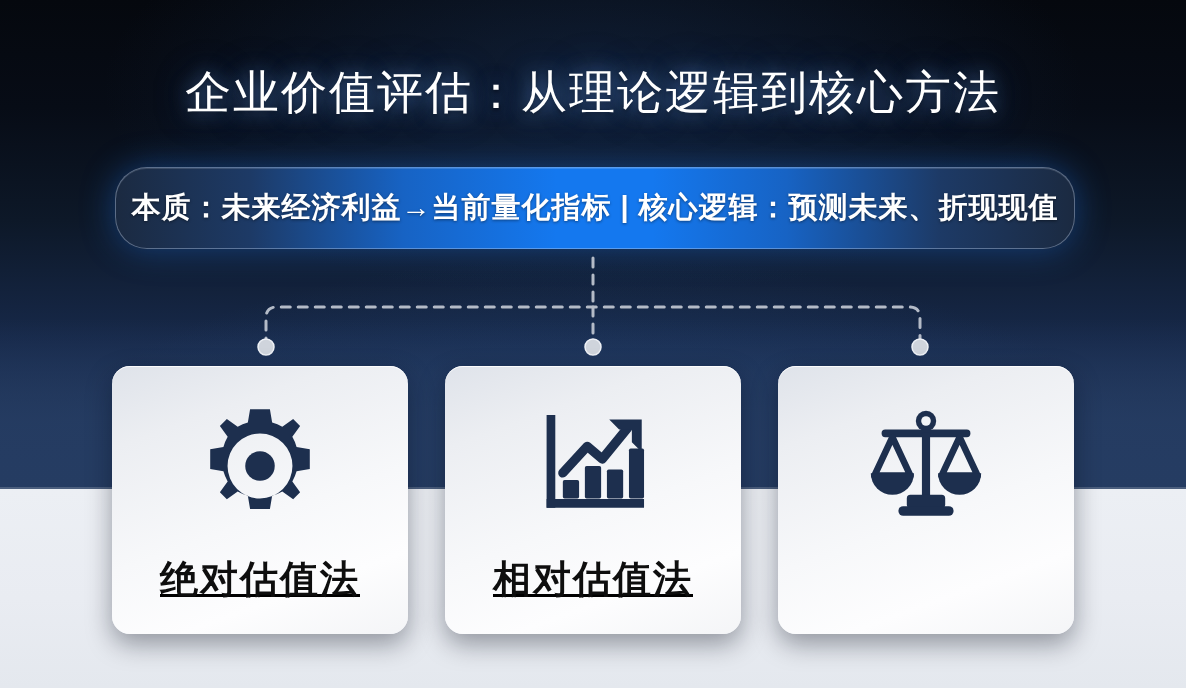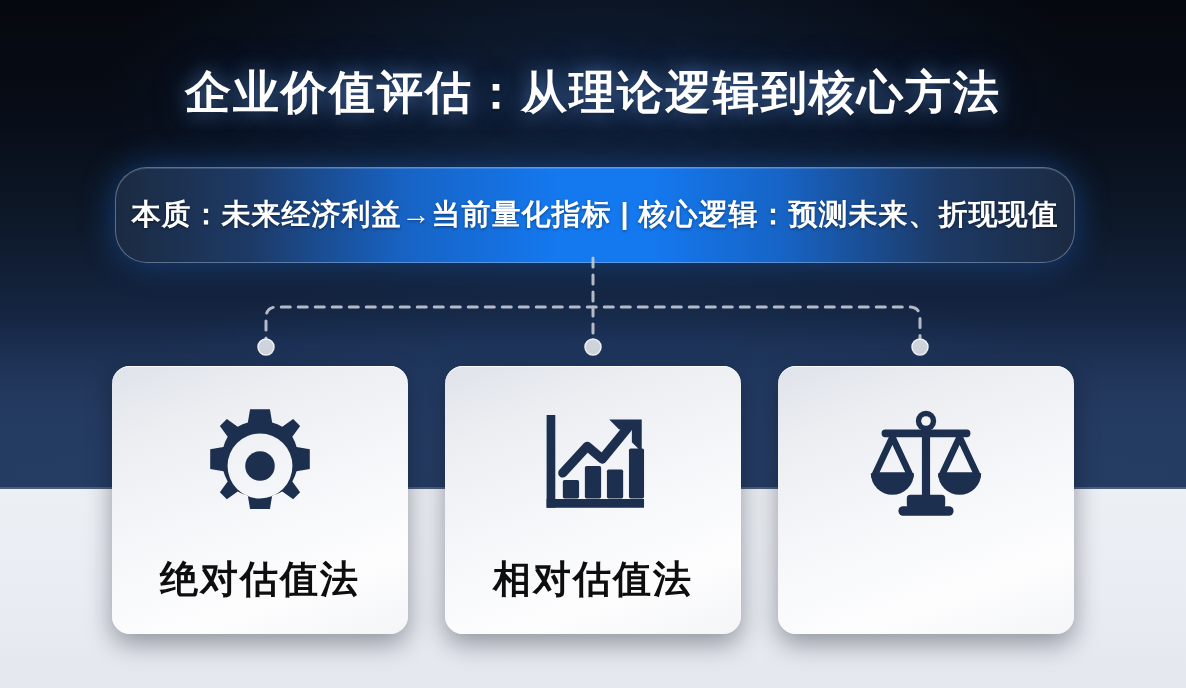--- a/index.html
+++ b/index.html
@@ -52,33 +52,33 @@
     background: rgba(255,255,255,0.18);
   }
 
   
   .title {
     position: absolute;
     left: 0; top: 62px;
     width: 1186px;
     text-align: center;
     font-size: 46px;
-    font-weight: bold;
+    font-weight: normal;
     letter-spacing: 2px;
     color: #ffffff;
     text-shadow: 0 0 18px rgba(120,175,255,0.55), 0 0 42px rgba(60,120,220,0.35), 0 2px 4px rgba(0,0,0,0.6);
     white-space: nowrap;
   }
 
   
   .banner {
     position: absolute;
     left: 115px; top: 167px;
     width: 960px;
-    height: 96px;
+    height: 82px;
     border-radius: 32px;
     border: 1px solid rgba(190,210,240,0.40);
     background:
       linear-gradient(90deg,
         #1b2a41 0%,
         #1d3a66 14%,
         #1763c4 30%,
         #1478ef 46%,
         #1478ef 56%,
         #1763c4 70%,
@@ -115,20 +115,21 @@
     width: 296px;
     height: 268px;
     border-radius: 18px;
     background: linear-gradient(160deg, #dfe3ea 0%, #eceef2 22%, #f7f8fa 55%, #fdfdfe 78%, #f4f5f7 100%);
     box-shadow: 0 10px 26px rgba(4,10,24,0.38), 0 1px 0 rgba(255,255,255,0.85) inset;
     display: flex;
     flex-direction: column;
     align-items: center;
     justify-content: flex-start;
     padding-top: 34px;
+    text-decoration: underline;
   }
   .card-icon {
     width: 132px;
     height: 132px;
     display: flex;
     align-items: center;
     justify-content: center;
   }
   .card-icon svg { display: block; }
   .card-label {

